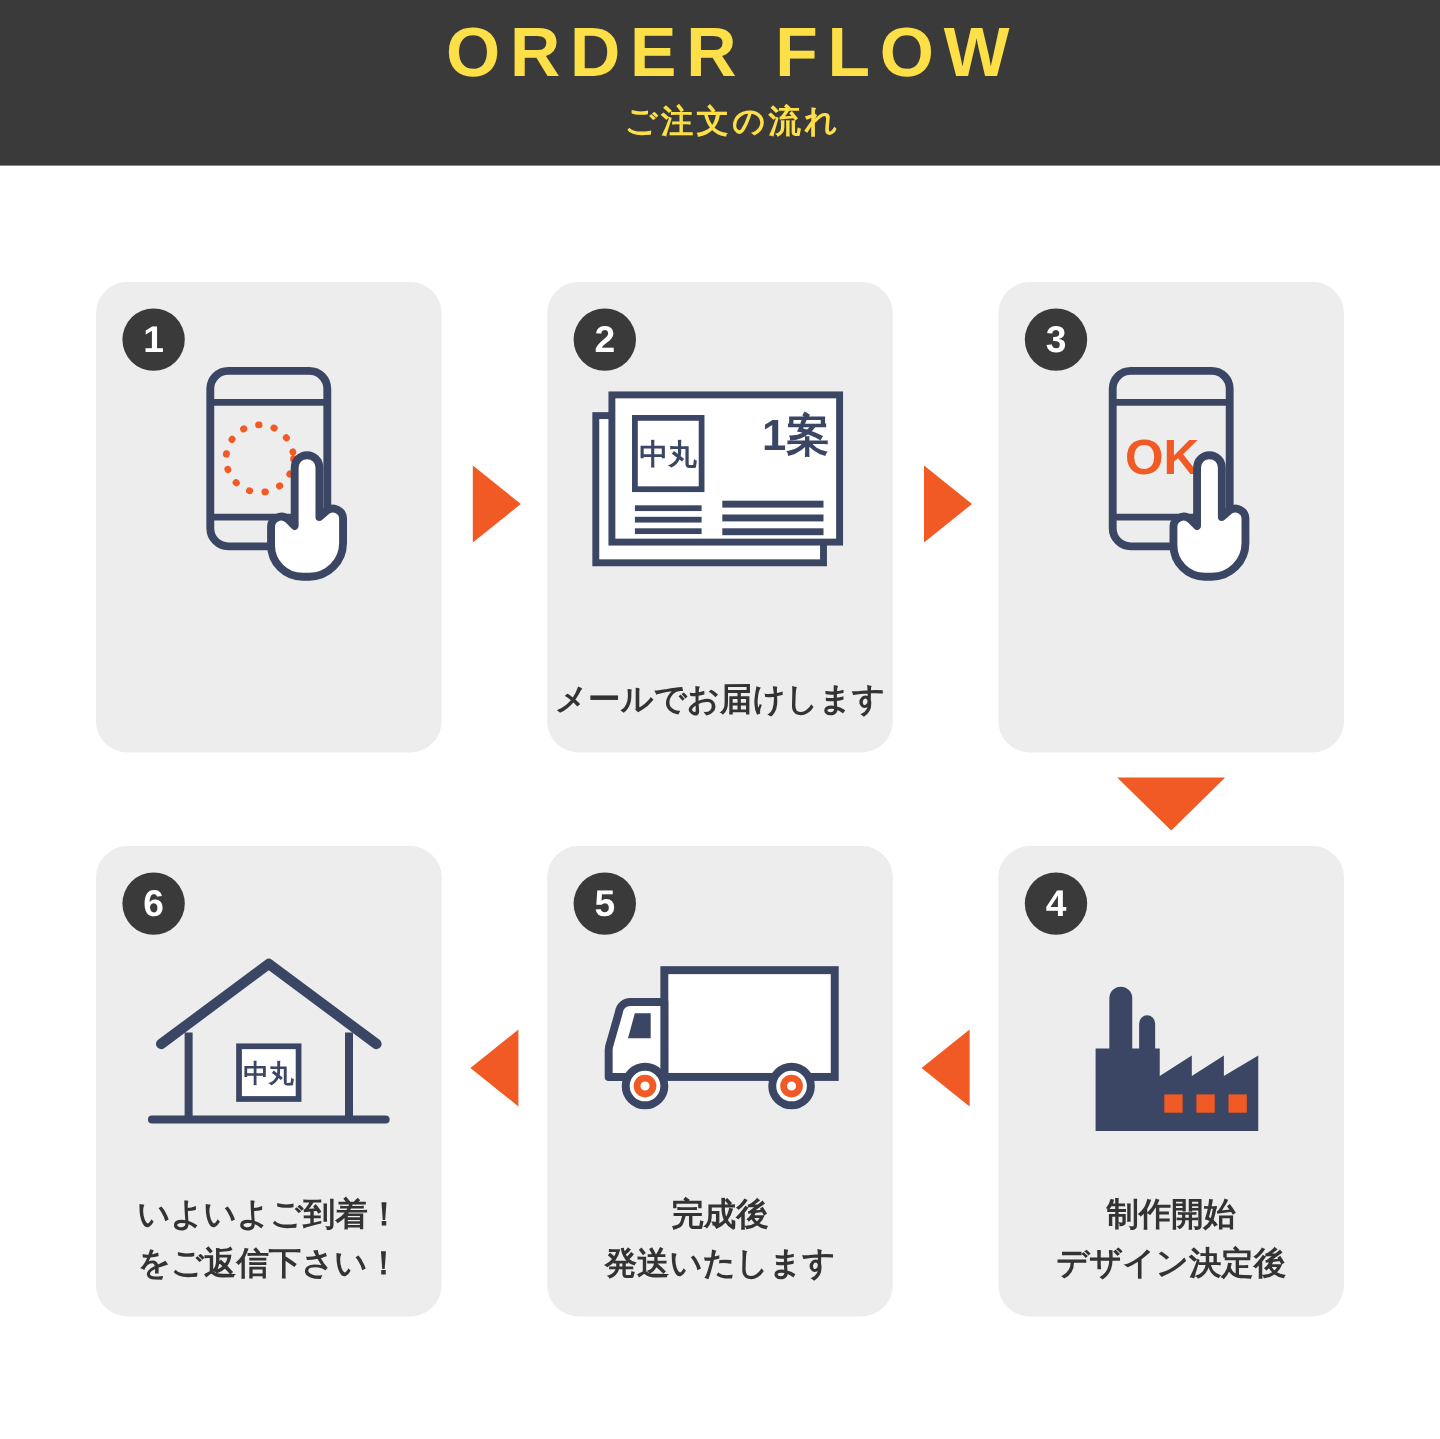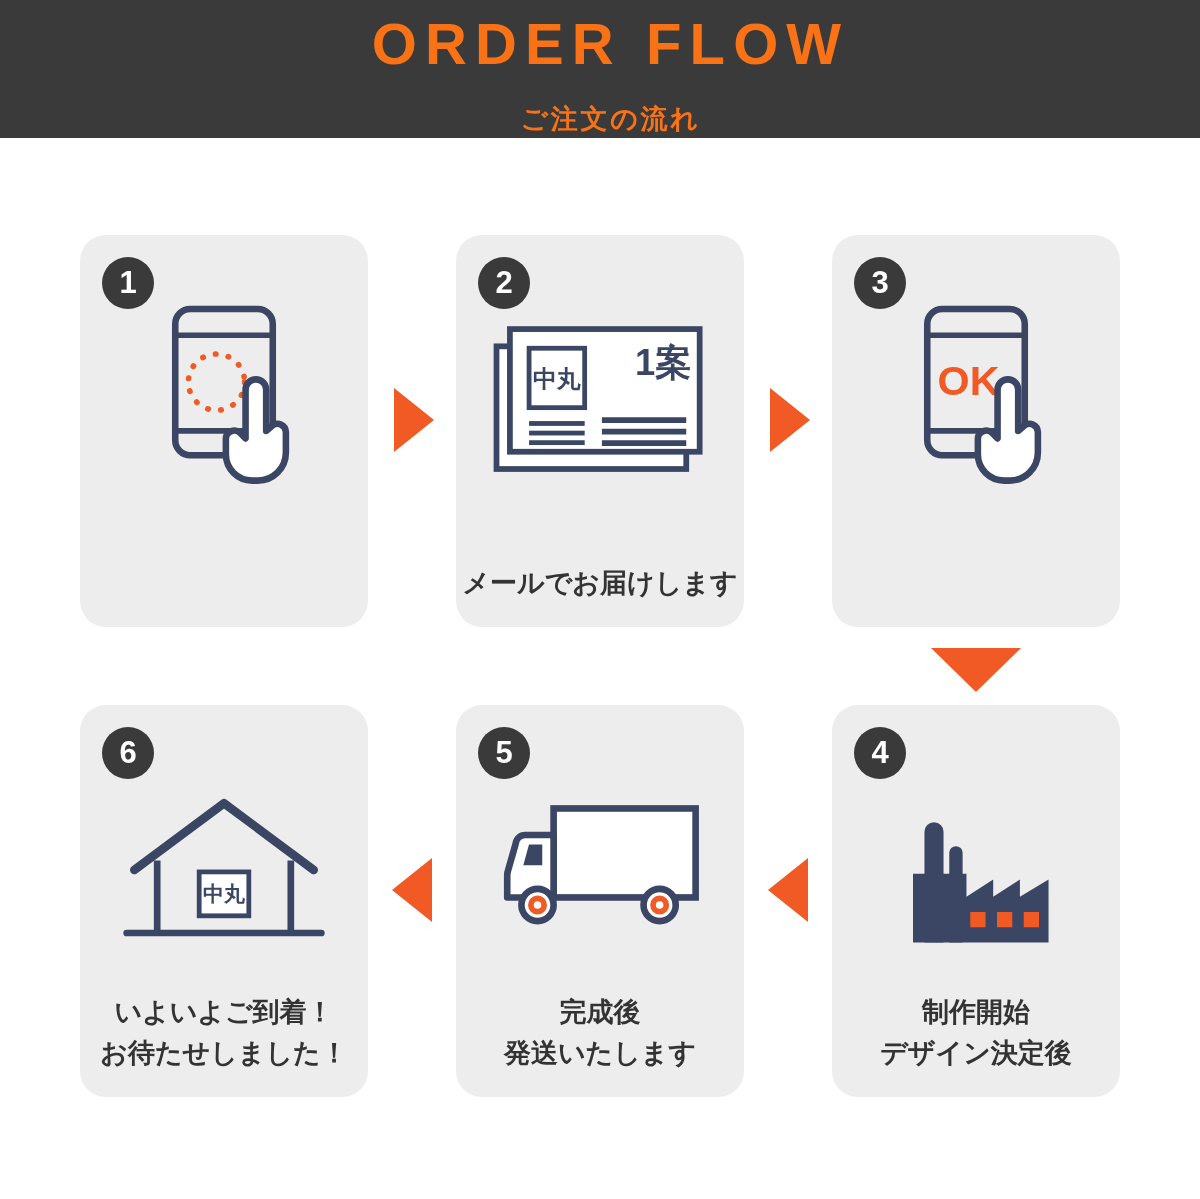--- a/index.html
+++ b/index.html
@@ -3,28 +3,28 @@
 <meta charset="utf-8">
 <style>
   * { margin:0; padding:0; box-sizing:border-box; }
   body { background:#fff; }
   .page {
     position:relative; width:1200px; height:1199px; background:#ffffff;
     font-family:"Liberation Sans","DejaVu Sans",sans-serif; overflow:hidden;
   }
   .header {
     position:absolute; left:0; top:0; width:1200px; height:138px;
-    background:#3a3a3a; color:#f97316; text-align:center;padding-left:21px;
+    background:#3a3a3a; color:#fde047; text-align:center;padding-left:21px;
   }
   .header-title {
     font-size:58px; font-weight:bold; letter-spacing:0.14em;
     padding-top:14px; line-height:1.05;
   }
   .header-sub {
-    font-size:27px; font-weight:bold; letter-spacing:0.10em; margin-top:26px;
+    font-size:27px; font-weight:bold; letter-spacing:0.10em; margin-top:8px;
   }
   .card {
     position:absolute; width:288px; height:392px;
     background:#ededed; border-radius:26px;
   }
   .card1{left:80px;  top:235px;}
   .card2{left:456px; top:235px;}
   .card3{left:832px; top:235px;}
   .card4{left:832px; top:705px;}
   .card5{left:456px; top:705px;}
@@ -166,21 +166,21 @@
       <svg width="210" height="162" viewBox="0 0 220 168">
         <path d="M16 84 L110 14 L204 84" fill="none" stroke="#3a4663" stroke-width="9" stroke-linecap="round" stroke-linejoin="round"></path>
         <path d="M40 74 V150 M180 74 V150" fill="none" stroke="#3a4663" stroke-width="7"></path>
         <line x1="8" y1="150" x2="212" y2="150" stroke="#3a4663" stroke-width="7" stroke-linecap="round"></line>
         <rect x="84" y="86" width="52" height="46" fill="#ffffff" stroke="#3a4663" stroke-width="5"></rect>
         <text x="110" y="117" text-anchor="middle" font-size="22" font-weight="bold" fill="#3a4663">中丸</text>
       </svg>
     </div>
     <div class="caption">
       <div>いよいよご到着！</div>
-      <div>お待たせしました！</div>
+      <div>をご返信下さい！</div>
     </div>
   </div>
 
   <div class="arrow-right ar1"></div>
   <div class="arrow-right ar2"></div>
   <div class="arrow-down ad1"></div>
   <div class="arrow-left al1"></div>
   <div class="arrow-left al2"></div>
 
 </div>

